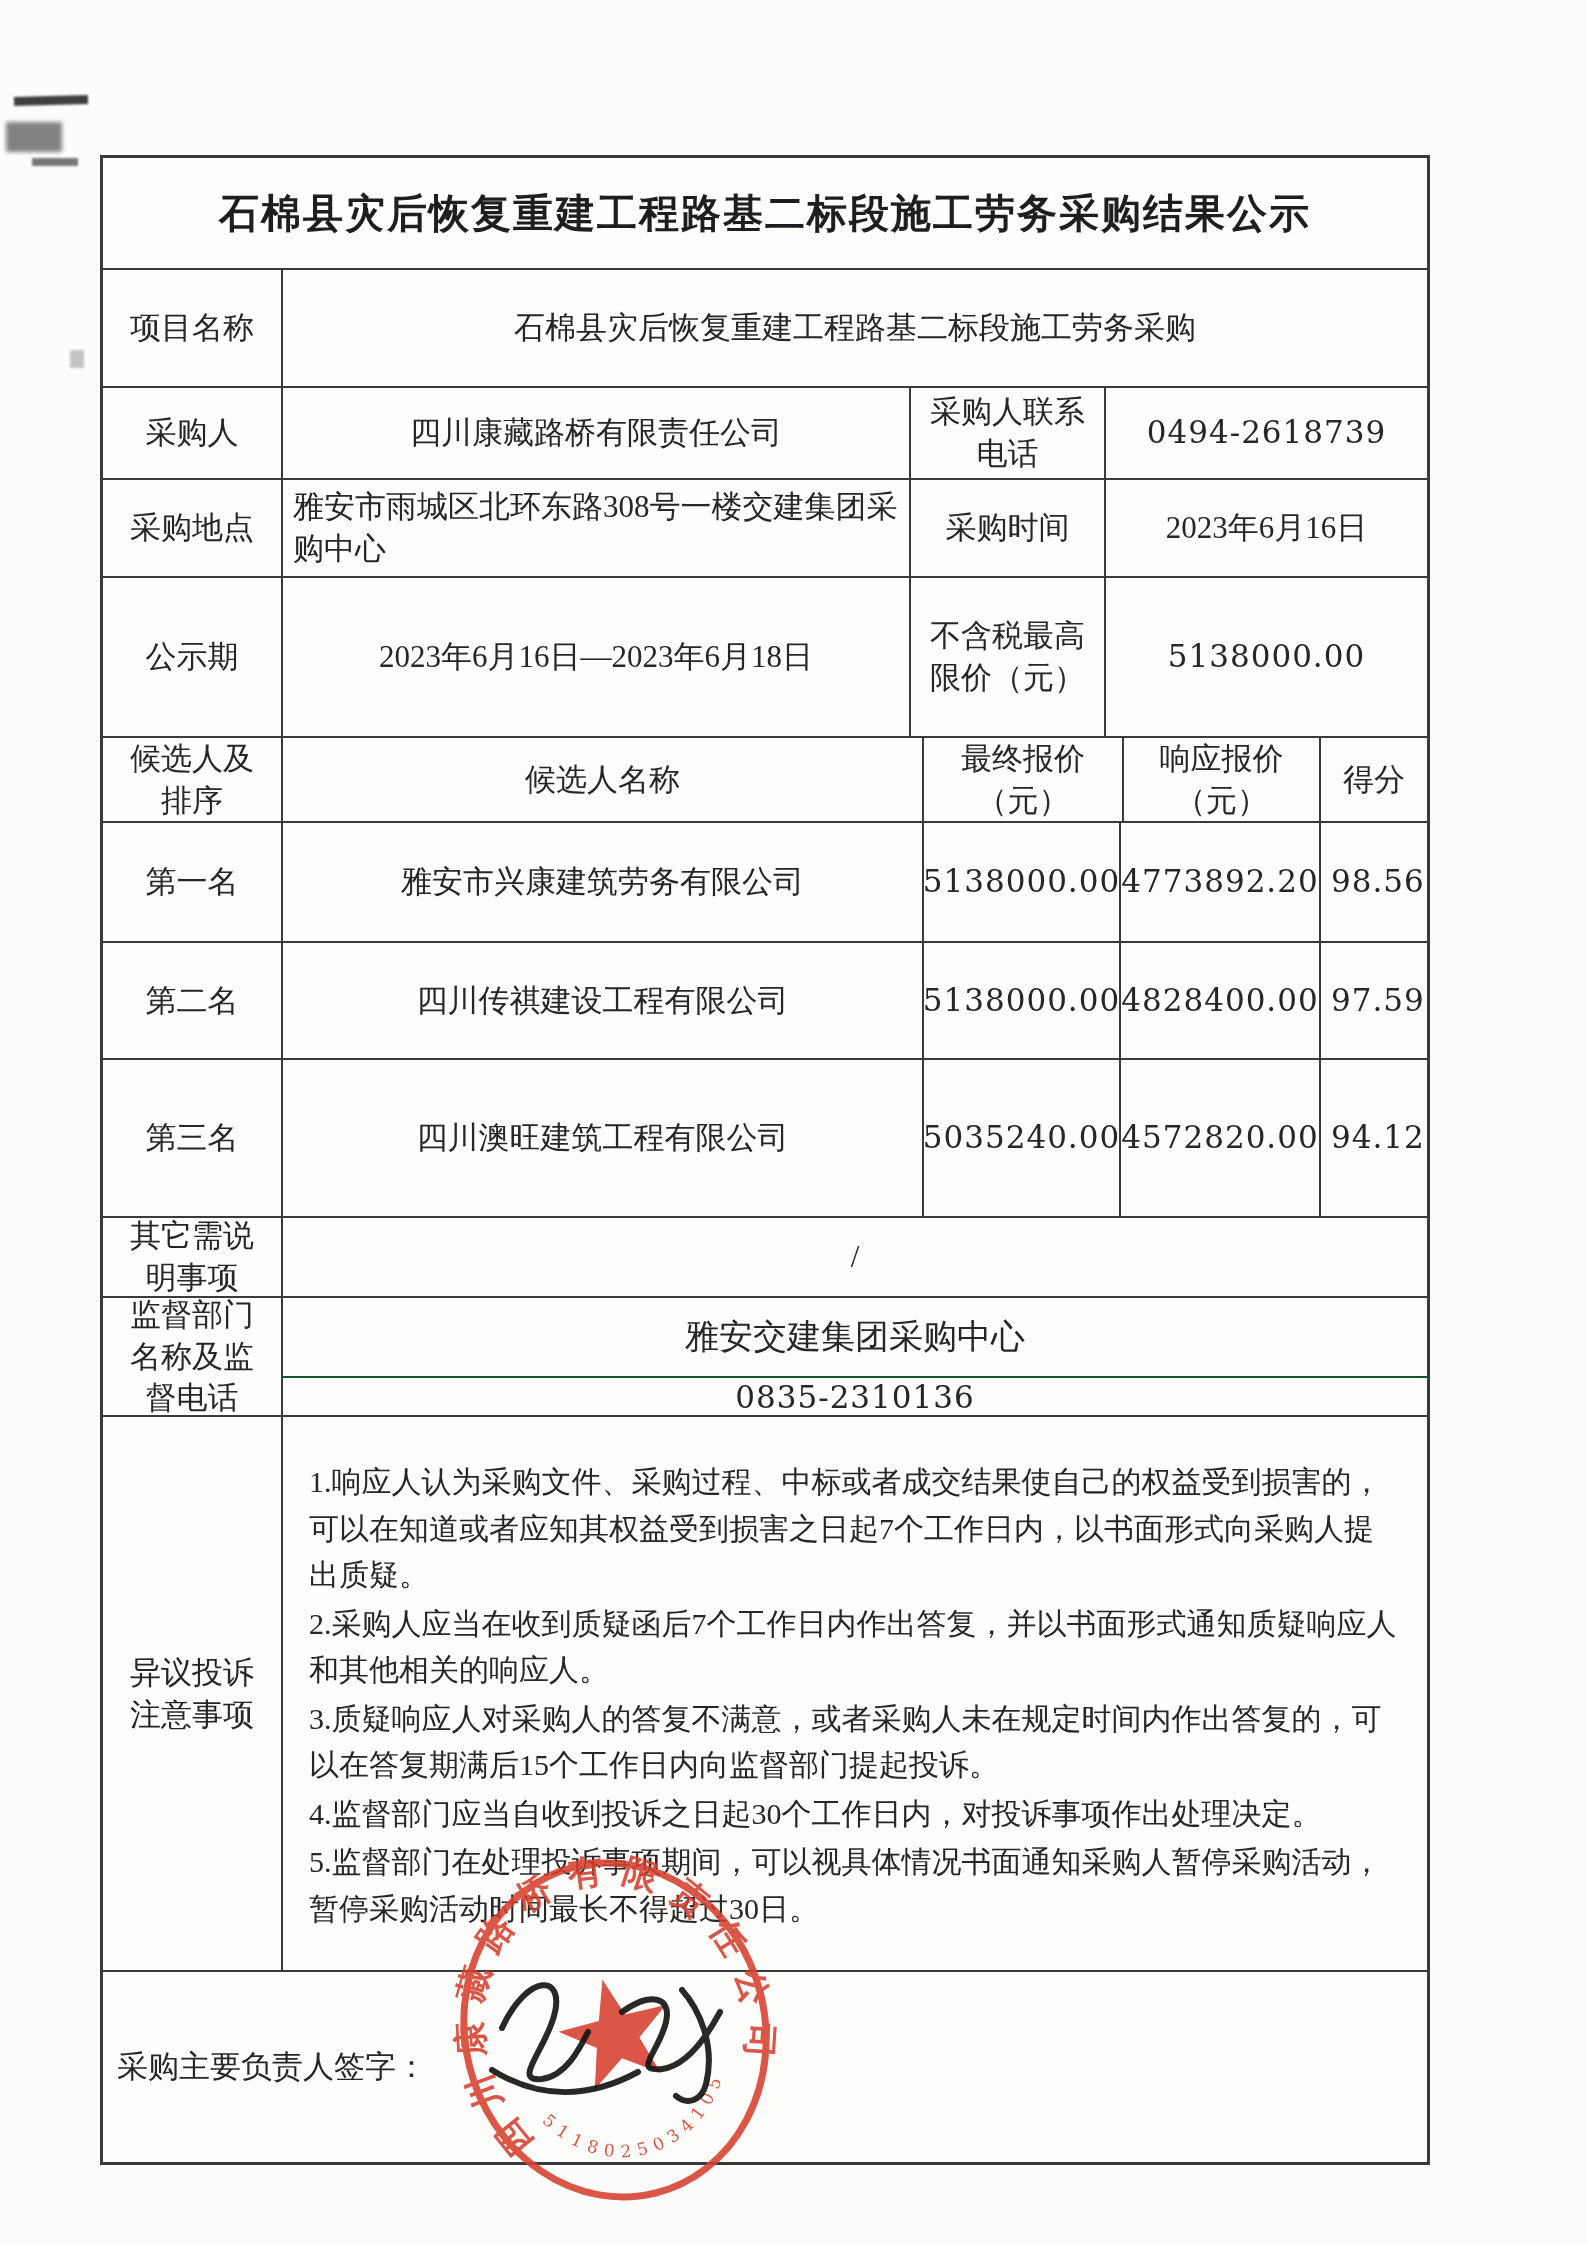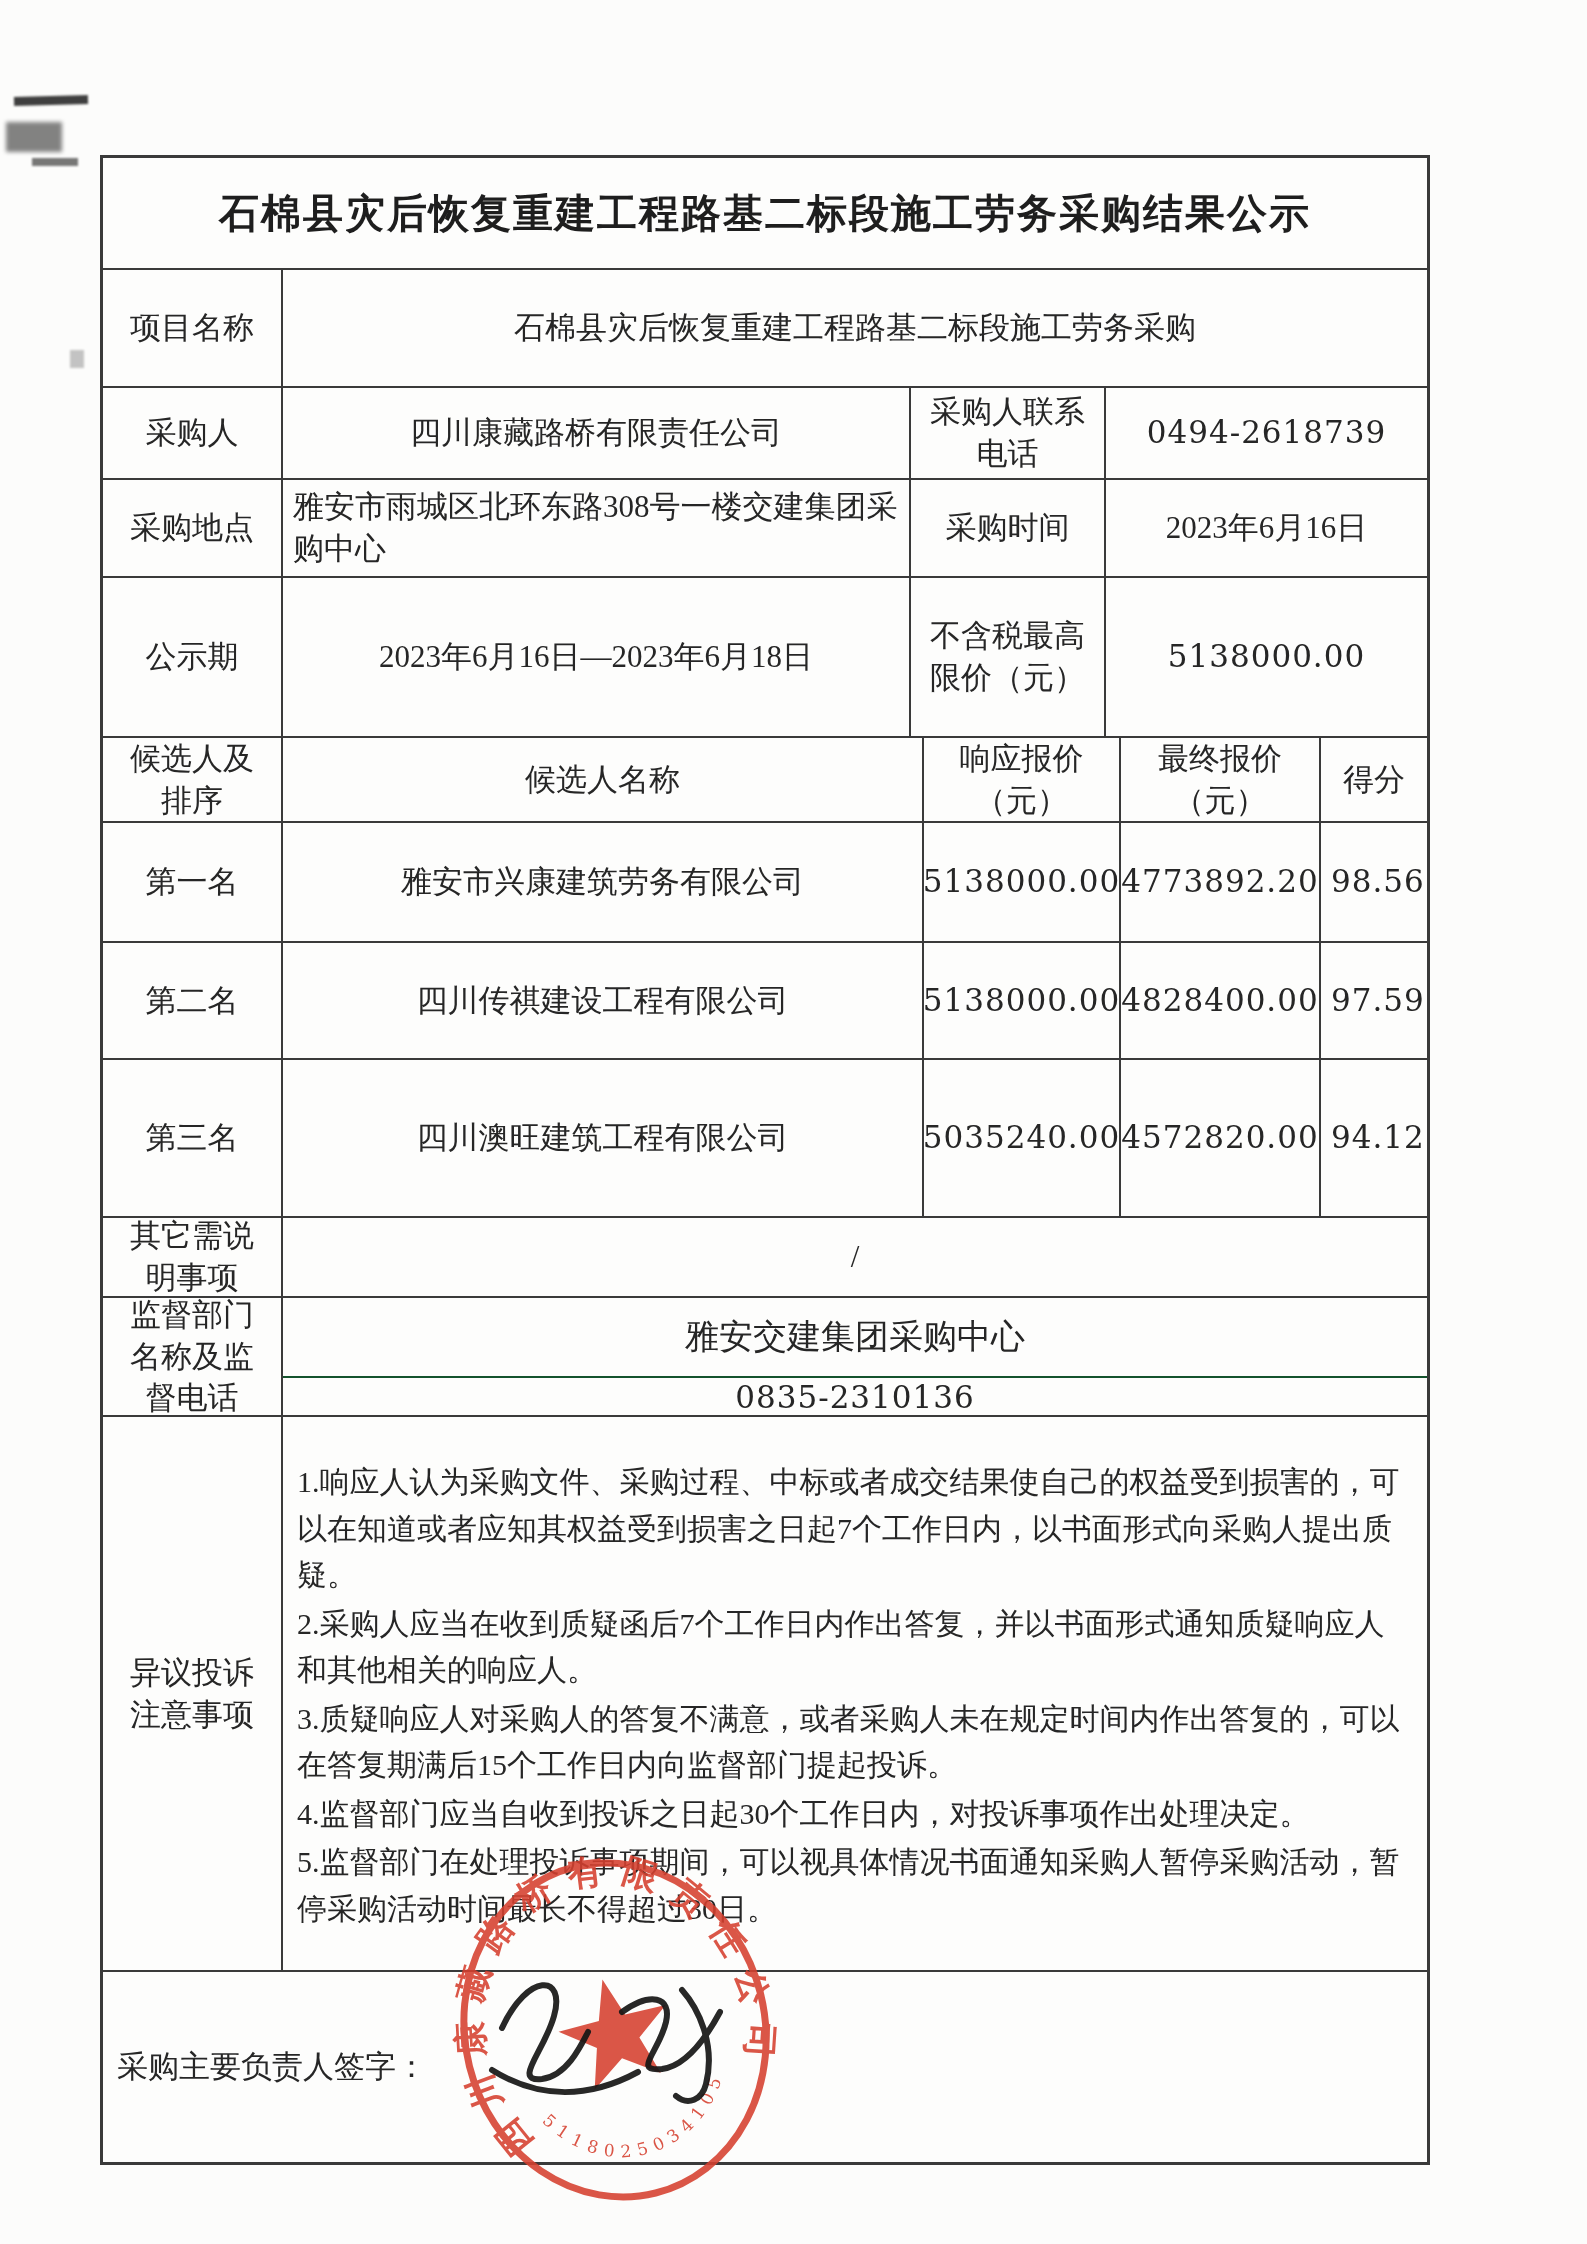--- a/index.html
+++ b/index.html
@@ -69,21 +69,21 @@
 
   .sup-right { flex:1; display:flex; flex-direction:column; }
   .sup-sub1 { flex:0 0 80px; border-bottom:2px solid #14532d; display:flex; align-items:center; justify-content:center; font-size:34px;font-family:Liberation Mono, monospace; }
   .sup-sub2 { flex:1; display:flex; align-items:center; justify-content:center; font-size:31px; }
 
   .objection-body {
     flex:1; display:block; text-align:left; font-size:30px; line-height:1.55;
     padding:14px 16px 10px 14px; align-self:stretch;
     display:flex; flex-direction:column; justify-content:center;
   }
-  .objection-body div { margin:1px 0;font-family:Liberation Serif, serif; }
+  .objection-body div { margin:1px 12px;font-family:Liberation Serif, serif; }
 
   .sign-cell { flex:1; justify-content:flex-start; text-align:left; padding-left:14px; font-size:31px; border-right:none; }
 
   .seal { position:absolute; left:435px; top:1840px; width:360px; height:380px; pointer-events:none; }
   .autograph { position:absolute; left:470px; top:1950px; width:330px; height:190px; pointer-events:none; }
 </style>
 </head>
 <body>
 
 <div class="page">
@@ -121,22 +121,22 @@
     <div class="row h-publicity">
       <div class="cell w-label">公示期</div>
       <div class="cell w-v1">2023年6月16日—2023年6月18日</div>
       <div class="cell w-l2">不含税最高限价（元）</div>
       <div class="cell w-v2 num">5138000.00</div>
     </div>
 
     <div class="row h-candhdr">
       <div class="cell w-label narrow-label">候选人及排序</div>
       <div class="cell w-name">候选人名称</div>
+      <div class="cell w-final">最终报价（元）</div>
       <div class="cell w-bid">响应报价（元）</div>
-      <div class="cell w-final">最终报价（元）</div>
       <div class="cell w-score">得分</div>
     </div>
 
     <div class="row h-cand1">
       <div class="cell w-label">第一名</div>
       <div class="cell w-name">雅安市兴康建筑劳务有限公司</div>
       <div class="cell w-bid num">5138000.00</div>
       <div class="cell w-final num">4773892.20</div>
       <div class="cell w-score num">98.56</div>
     </div>

